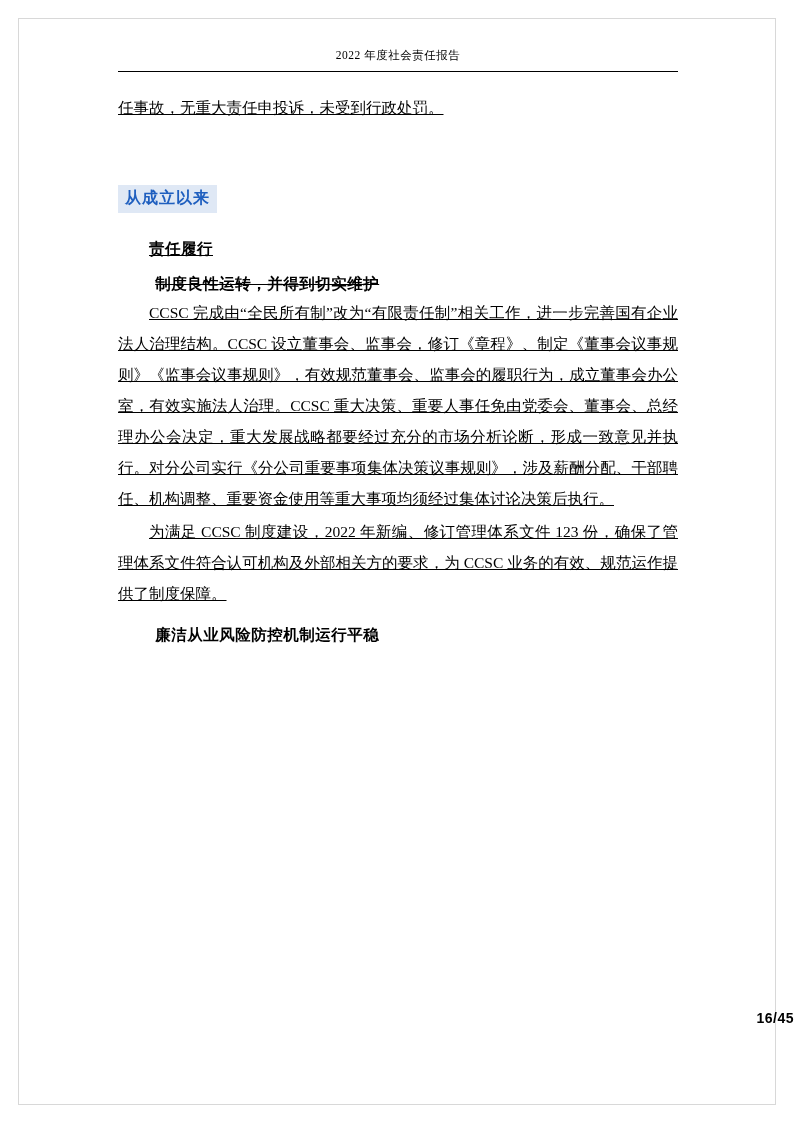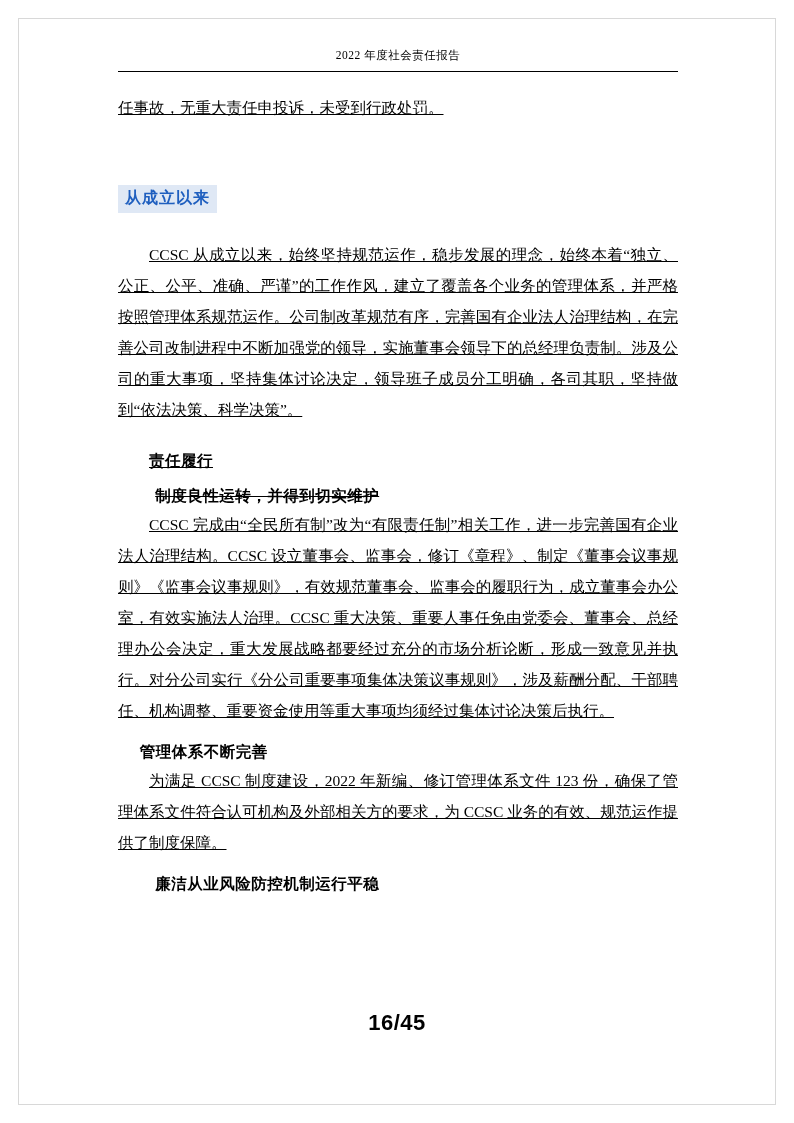--- a/index.html
+++ b/index.html
@@ -99,23 +99,23 @@
   }
   .sub-sub-heading.plain {
     margin-left: 1.4em;
   }
   .gap-top-1 { margin-top: 16px; }
   .footer {
     position: absolute;
     left: 0;
     right: 0;
     top: 1010px;
-    text-align: center;
+    text-align: right;
     font-family: "Liberation Sans", "DejaVu Sans", sans-serif;
-    font-size: 22px;
+    font-size: 14px;
     font-weight: bold;
     letter-spacing: 0.5px;
   }
 </style>
 </head>
 <body>
 
 <div class="page">
   <div class="page-border"></div>
 
@@ -123,28 +123,26 @@
 
     <div class="header">2022 年度社会责任报告</div>
     <hr class="header-rule">
 
     <p class="body-text">任事故，无重大责任申投诉，未受到行政处罚。</p>
 
     <div class="blue-heading-wrap">
       <span class="blue-heading">从成立以来</span>
     </div>
 
-    <p class="body-text indent2">CCSC 从成立以来，始终坚持规范运作，稳步发展的理念，始终本着“独立、公正、公平、准确、严谨”的工作作风，建立了覆盖各个业务的管理体系，并严格按照管理体系规范运作。公司制改革规范有序，完善国有企业法人治理结构，在完善公司改制进程中不断加强党的领导，实施董事会领导下的总经理负责制。涉及公司的重大事项，坚持集体讨论决定，领导班子成员分工明确，各司其职，坚持做到“依法决策、科学决策”。</p>
 
     <div class="sub-heading">责任履行</div>
 
     <div class="sub-sub-heading strike">制度良性运转，并得到切实维护</div>
     <p class="body-text indent2 para-cont">CCSC 完成由“全民所有制”改为“有限责任制”相关工作，进一步完善国有企业法人治理结构。CCSC 设立董事会、监事会，修订《章程》、制定《董事会议事规则》《监事会议事规则》，有效规范董事会、监事会的履职行为，成立董事会办公室，有效实施法人治理。CCSC 重大决策、重要人事任免由党委会、董事会、总经理办公会决定，重大发展战略都要经过充分的市场分析论断，形成一致意见并执行。对分公司实行《分公司重要事项集体决策议事规则》，涉及薪酬分配、干部聘任、机构调整、重要资金使用等重大事项均须经过集体讨论决策后执行。</p>
 
-    <div class="sub-sub-heading plain gap-top-1">管理体系不断完善</div>
     <p class="body-text indent2 para-cont">为满足 CCSC 制度建设，2022 年新编、修订管理体系文件 123 份，确保了管理体系文件符合认可机构及外部相关方的要求，为 CCSC 业务的有效、规范运作提供了制度保障。</p>
 
     <div class="sub-sub-heading gap-top-1">廉洁从业风险防控机制运行平稳</div>
 
   </div>
 
   <div class="footer">16/45</div>
 </div>
 
 </body></html>

